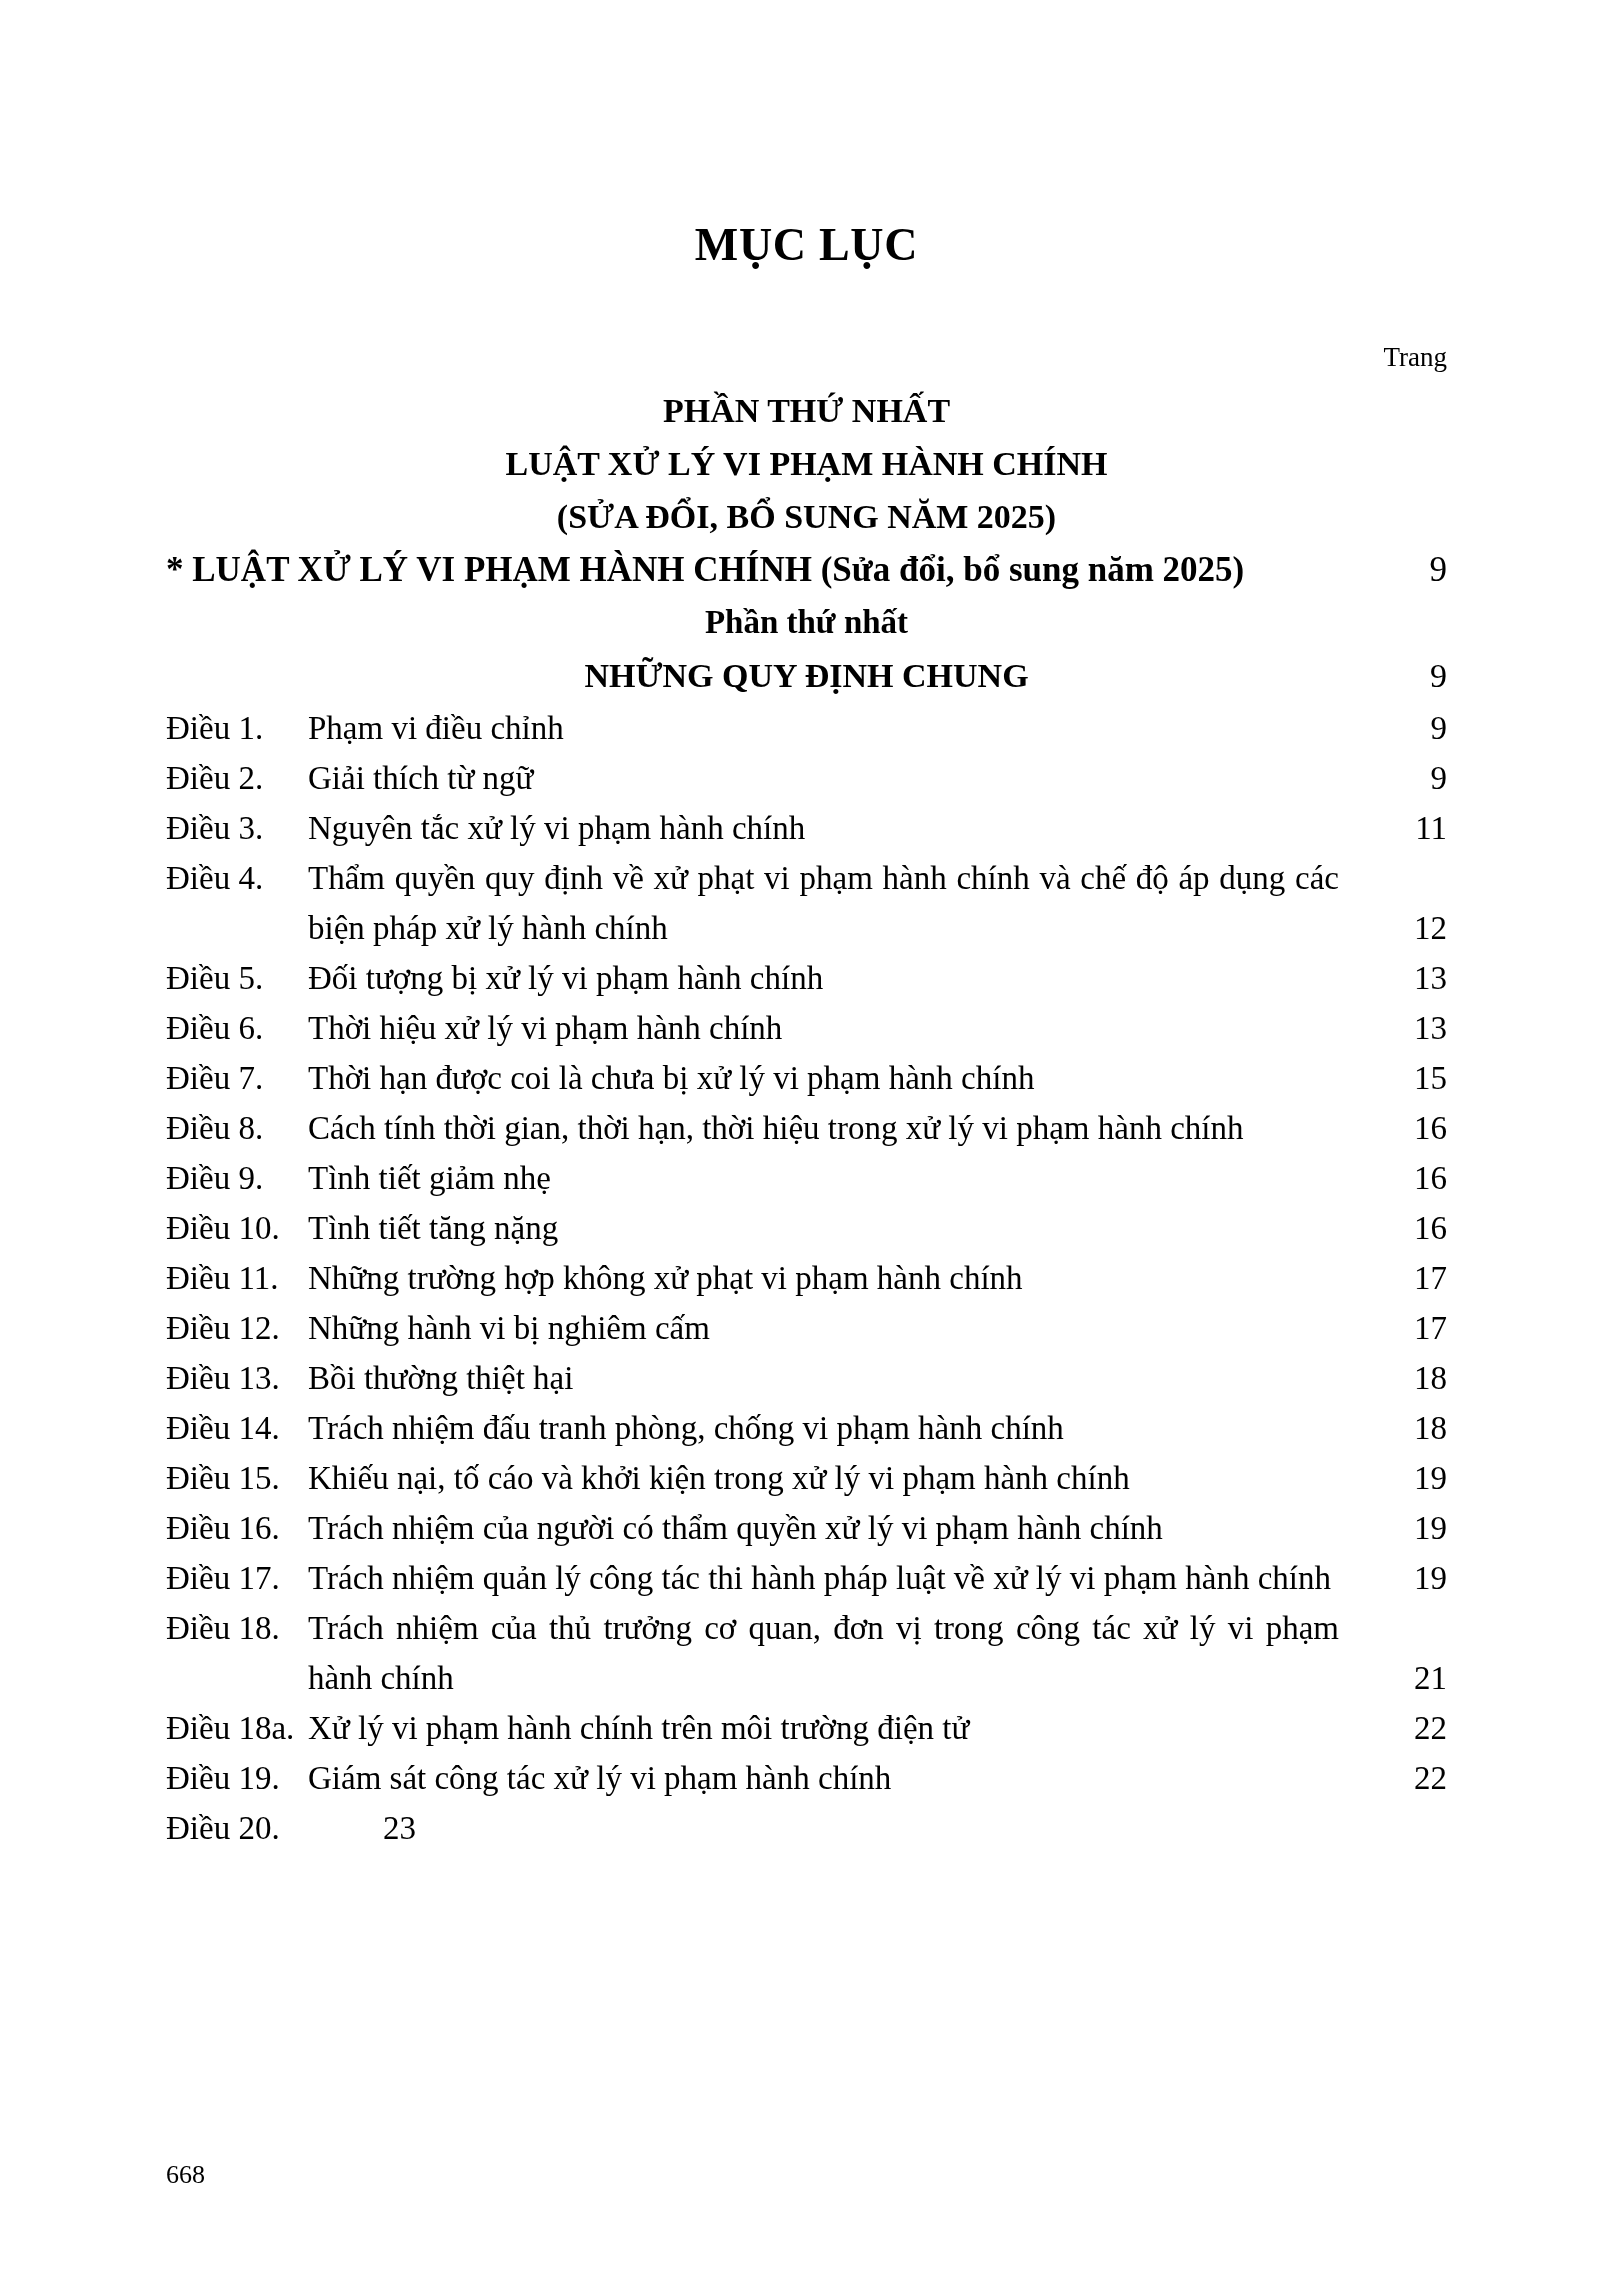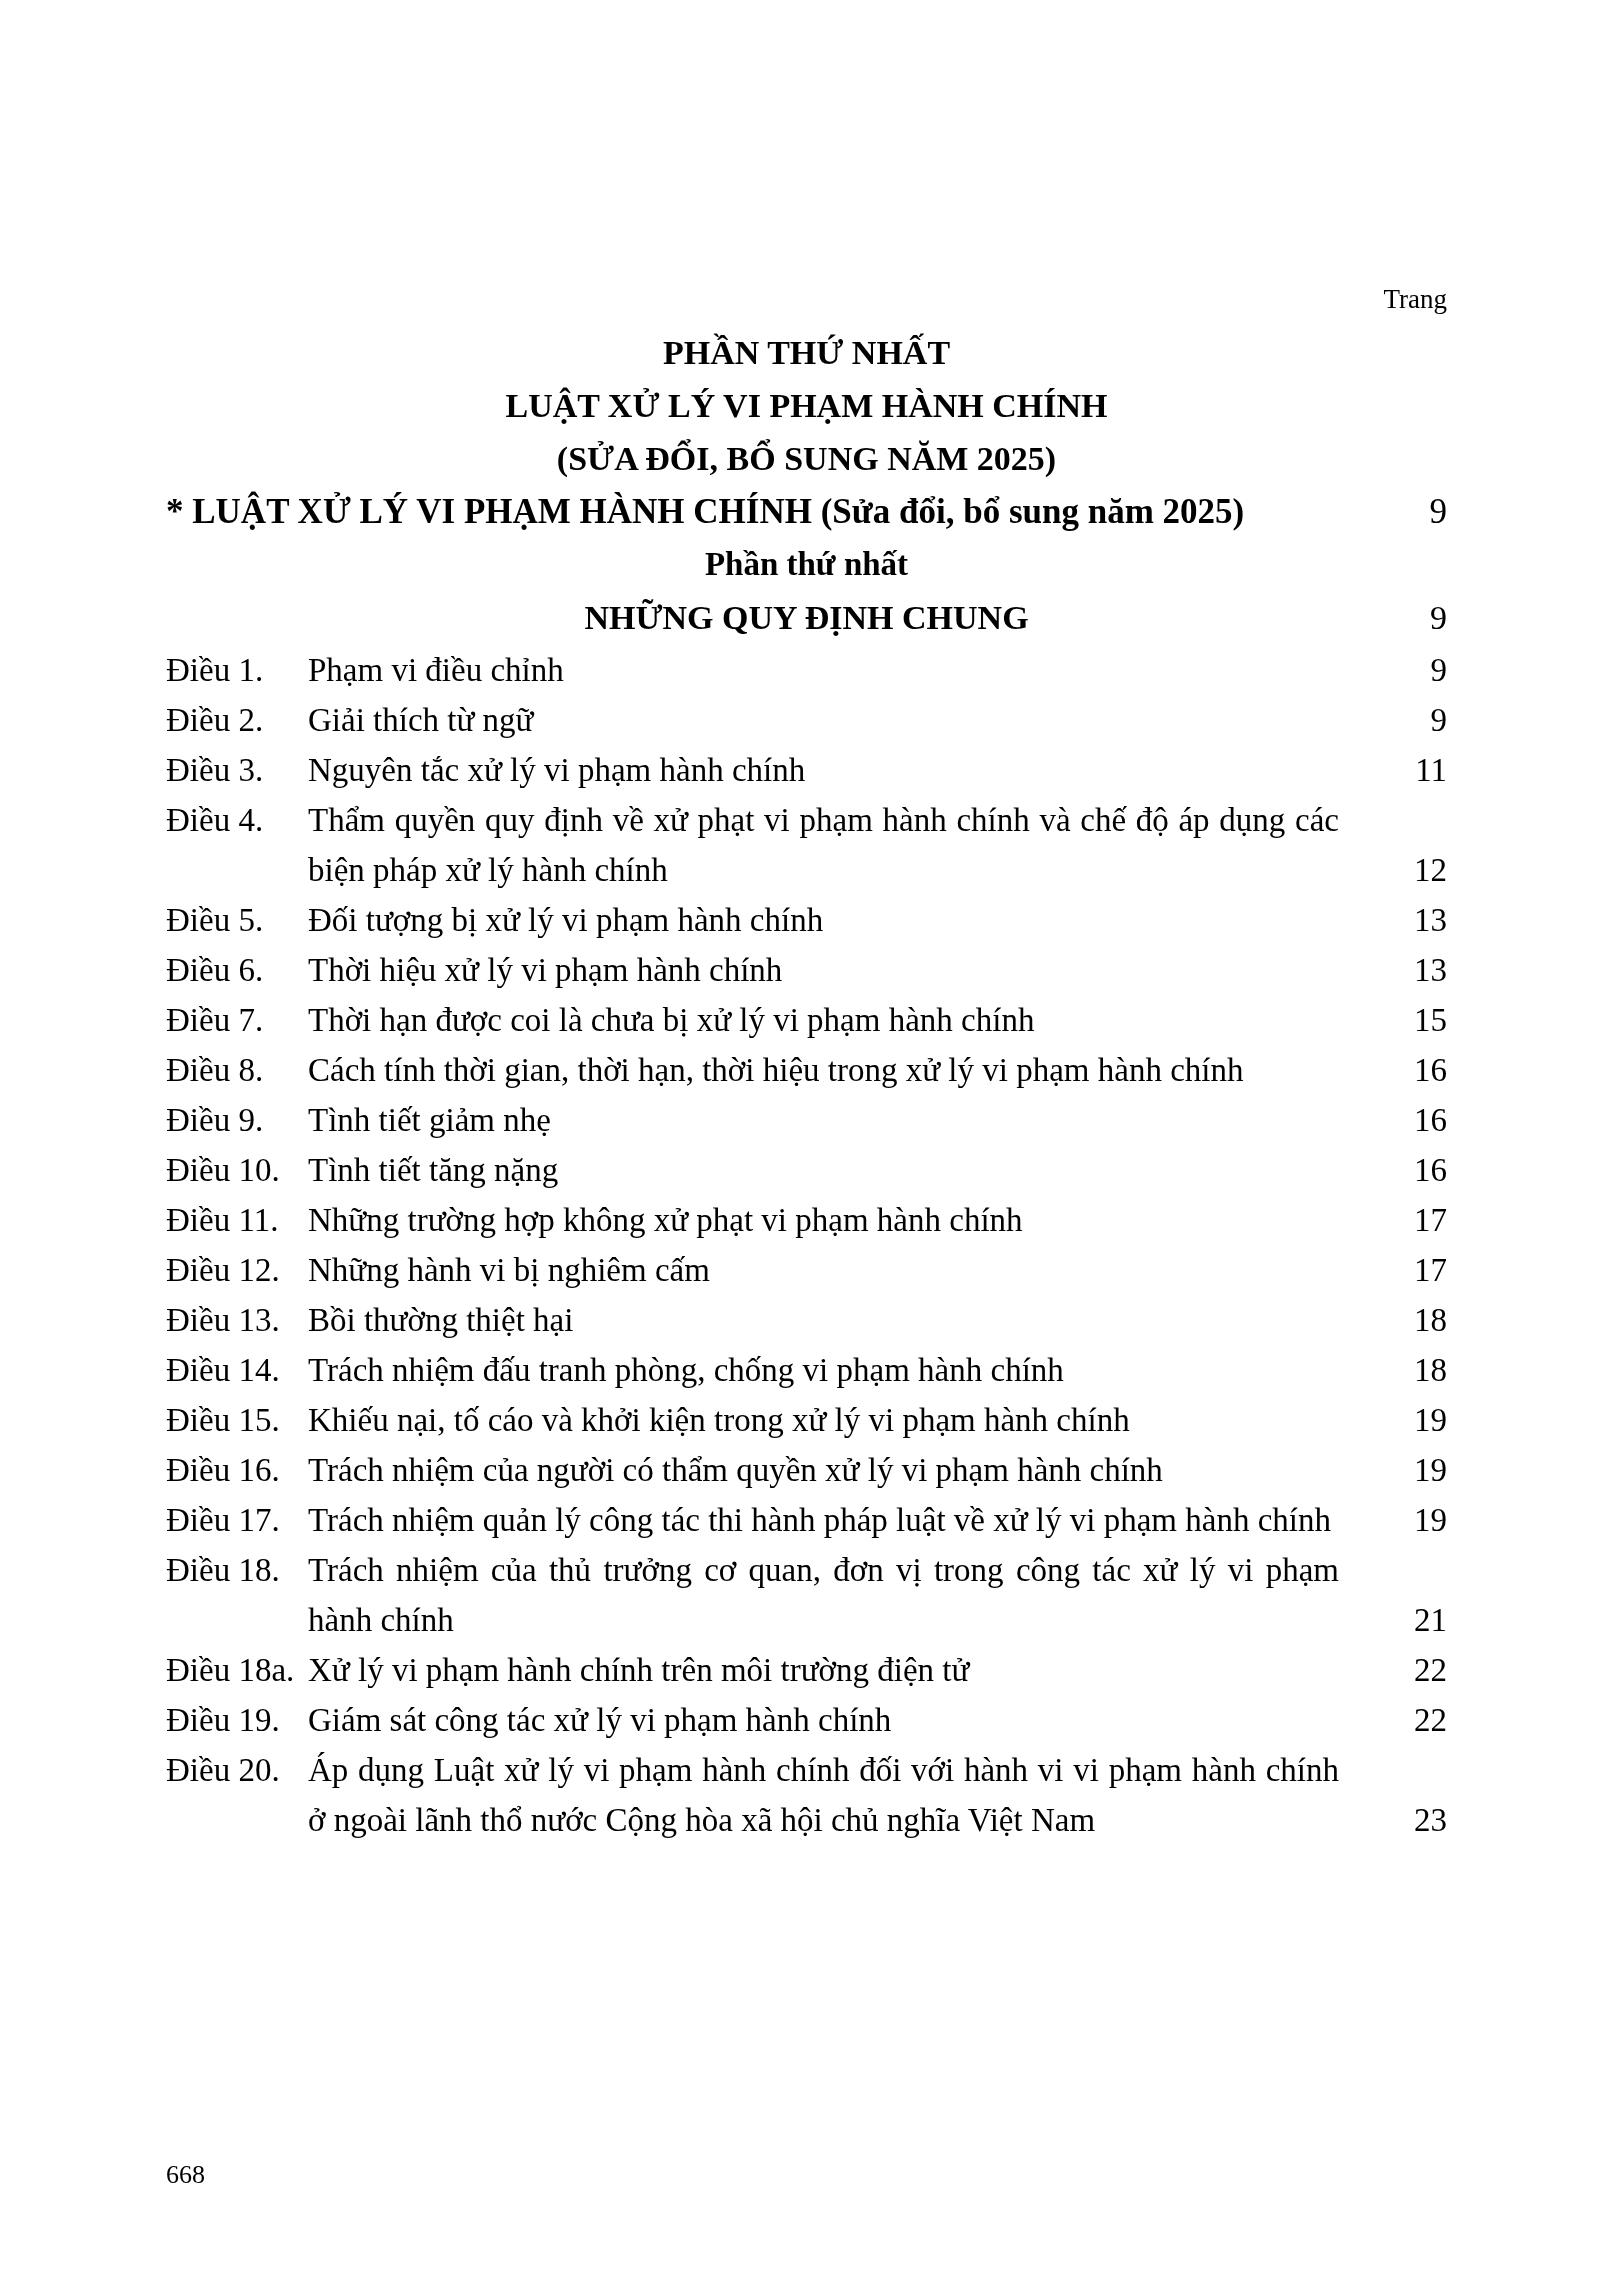--- a/index.html
+++ b/index.html
@@ -97,20 +97,21 @@
     bottom: 102px;
     font-size: 26px;
     line-height: 36px;
   }
 </style>
 </head>
 <body>
 
 <div class="page">
 
+  <h1 class="doc-title">MỤC LỤC</h1>
 
   <div class="trang-row">Trang</div>
 
   <div class="headings">
     <div class="h-center">PHẦN THỨ NHẤT</div>
     <div class="h-center">LUẬT XỬ LÝ VI PHẠM HÀNH CHÍNH</div>
     <div class="h-center">(SỬA ĐỔI, BỔ SUNG NĂM 2025)</div>
 
     <div class="row law-row">
       <div class="law-text">* LUẬT XỬ LÝ VI PHẠM HÀNH CHÍNH (Sửa đổi, bổ sung năm 2025)</div>
@@ -221,21 +222,20 @@
         <div class="ttl">Xử lý vi phạm hành chính trên môi trường điện tử</div>
         <div class="pg">22</div>
       </div>
       <div class="entry">
         <div class="lbl">Điều 19.</div>
         <div class="ttl">Giám sát công tác xử lý vi phạm hành chính</div>
         <div class="pg">22</div>
       </div>
       <div class="entry">
         <div class="lbl">Điều 20.</div>
-        <div class="ttl">Áp dụng Luật xử lý vi phạm hành chính đối với hành vi vi phạm hành chính ở ngoài lãnh thổ nước Cộng hòa xã hội chủ nghĩa Việt Nam</div>
         <div class="pg">23</div>
       </div>
     </div>
 
   <div class="folio">668</div>
 
 </div>
 
 
 </body></html>

